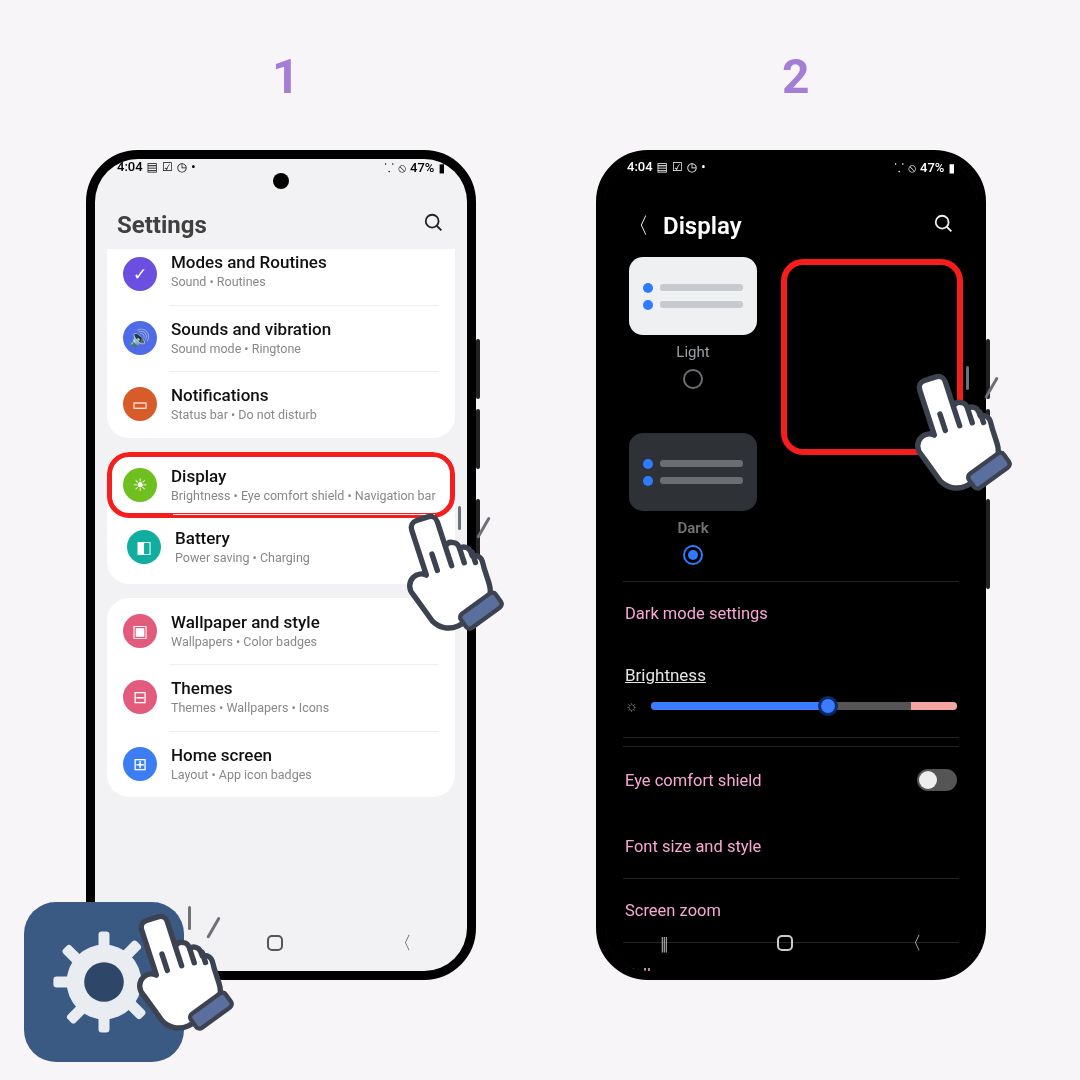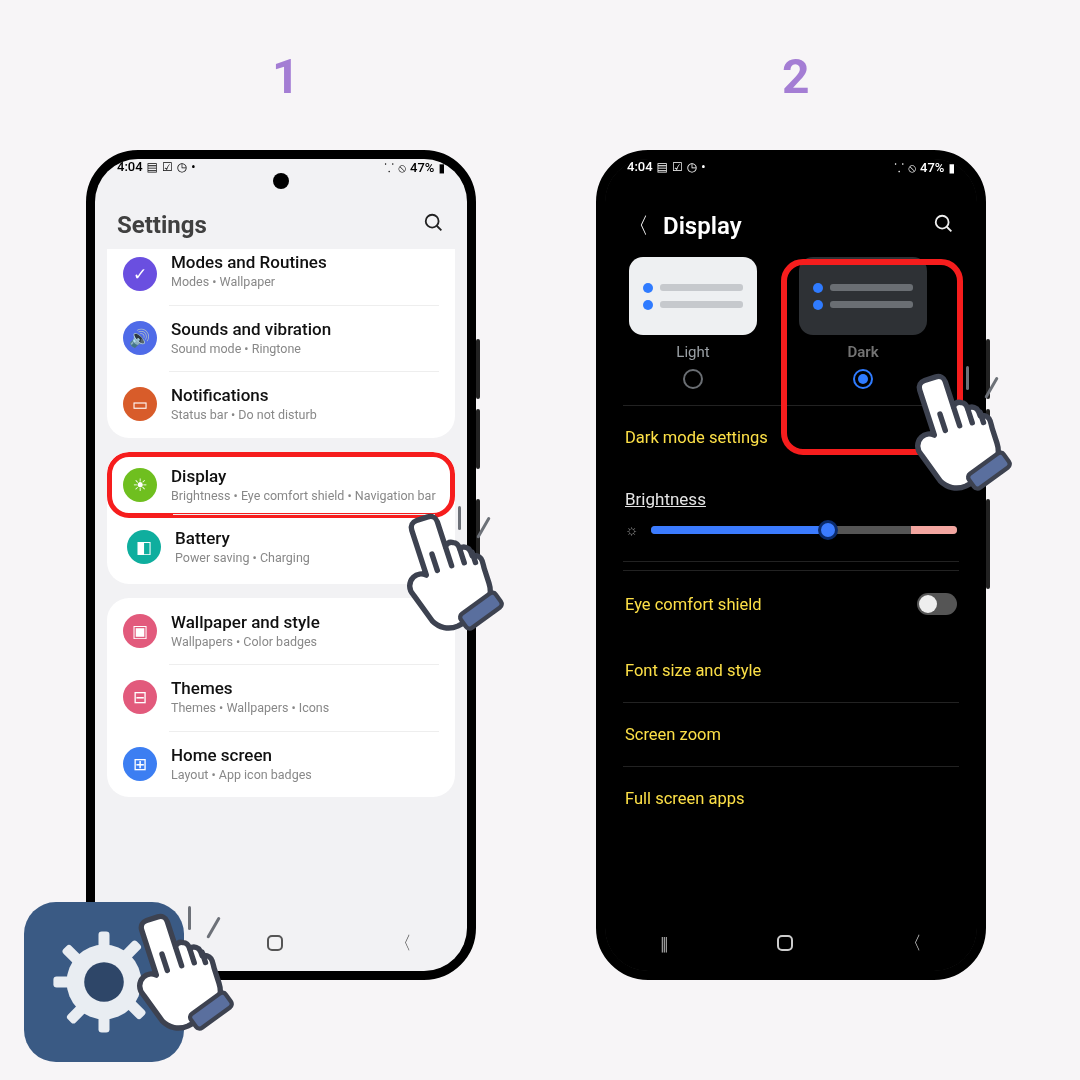--- a/index.html
+++ b/index.html
@@ -82,21 +82,21 @@
     .row-sub { font-size: 12.5px; color: #888; margin-top: 2px; line-height: 1.3; }
     .hl {
       border: 5px solid #f61d1d; border-radius: 22px; padding: 9px 11px;
       margin: -4px -4px;
     }
     .first-card { margin-top: 0; border-top-left-radius: 0; border-top-right-radius: 0; }
     .first-card .row:first-child { padding-top: 8px; }
     .clip-top .row-title { margin-top: -6px; }
     
     .dark-body { padding: 0 18px; color: #e8e8e8; }
-    .theme-row { display: flex; gap: 30px; justify-content: flex-start; padding: 6px 0 8px; }
+    .theme-row { display: flex; gap: 44px; justify-content: center; padding: 6px 0 8px; flex-direction: column; }
     .theme-opt { display: flex; flex-direction: column; align-items: center; gap: 8px; width: 140px; }
     .theme-thumb {
       width: 128px; height: 78px; border-radius: 14px;
       display: flex; flex-direction: column; justify-content: center; gap: 7px;
       padding: 12px 14px;
     }
     .thumb-light { background: #eef0f2; }
     .thumb-dark  { background: #2e3135; }
     .tline { display: flex; align-items: center; gap: 7px; }
     .tdot { width: 10px; height: 10px; border-radius: 50%; background: #2f7bff; }
@@ -111,21 +111,21 @@
     }
     .radio.sel { border-color: #2f7bff; display: flex; align-items: center; justify-content: center; }
     .radio.sel::after { content: ""; width: 10px; height: 10px; border-radius: 50%; background: #2f7bff; }
     .hl2 {
       position: absolute; border: 6px solid #f61d1d; border-radius: 22px;
       width: 182px; height: 196px; top: 100px; right: 14px;
     }
     .d-sep { height: 1px; background: #222; margin: 8px 0; }
     .d-item {
       display: flex; align-items: center; justify-content: space-between;
-      padding: 14px 2px; font-size: 16.5px; color: #fde047;
+      padding: 14px 2px; font-size: 16.5px; color: #f9a8d4;
     }
     .d-sublabel { font-size: 17px; color: #e5e5e5; padding: 10px 2px 6px; text-decoration: underline; }
     .slider-wrap { display: flex; align-items: center; gap: 12px; padding: 6px 2px 14px; }
     .sun { color: #888; font-size: 15px; }
     .slider {
       flex: 1; height: 18px; position: relative;
     }
     .slider .track {
       position: absolute; top: 5px; left: 0; right: 0; height: 8px;
       border-radius: 5px; background: #555;
@@ -210,21 +210,21 @@
             <line x1="20" y1="20" x2="15" y2="15"></line>
           </svg>
       </div>
     </div>
 
     <div class="card first-card">
       <div class="row clip-top">
         <div class="ico" style="background:#6a4fe0">✓</div>
         <div class="row-txt">
           <div class="row-title">Modes and Routines</div>
-          <div class="row-sub">Modes  •  Wallpaper</div>
+          <div class="row-sub">Sound  •  Routines</div>
         </div>
       </div>
       <div class="row">
         <div class="ico" style="background:#4f6be8">🔊</div>
         <div class="row-txt">
           <div class="row-title">Sounds and vibration</div>
           <div class="row-sub">Sound mode  •  Ringtone</div>
         </div>
       </div>
       <div class="row">

